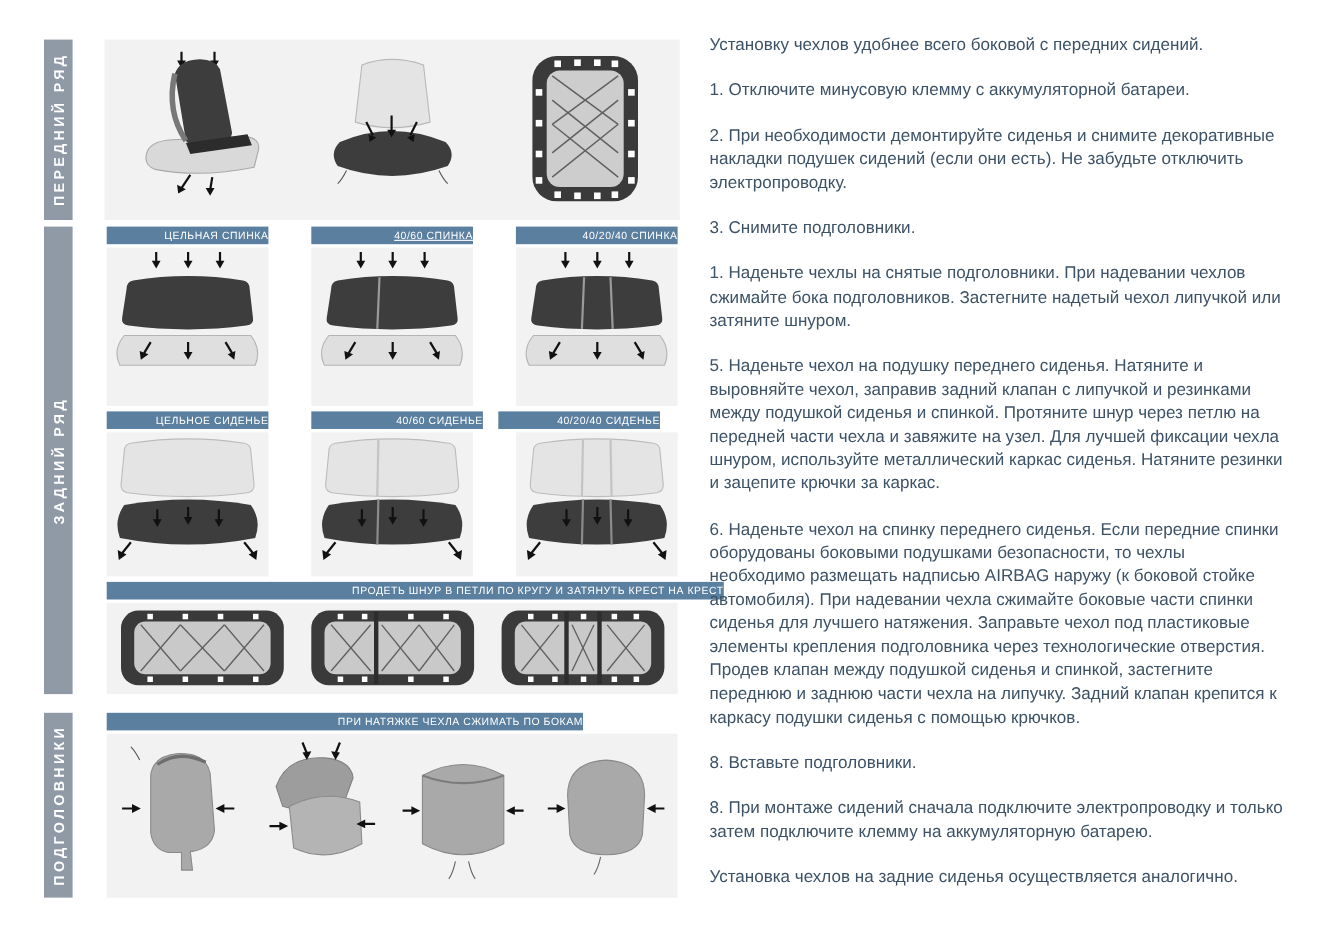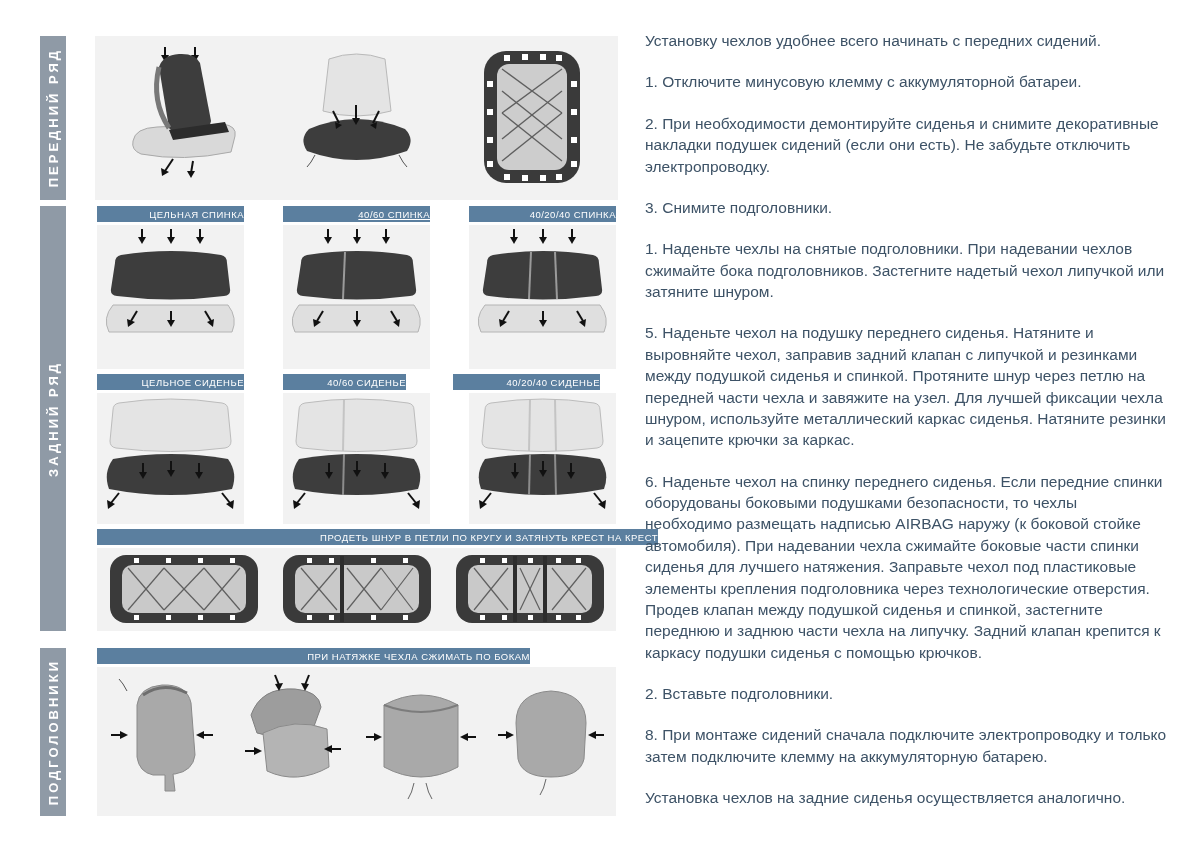--- a/index.html
+++ b/index.html
@@ -194,21 +194,21 @@
         </g>
       <polygon points="30,94 38,97 31,102" fill="#111"></polygon>
         <polygon points="70,95 78,95 74,102" fill="#111"></polygon>
         <polygon points="110,97 117,94 116,102" fill="#111"></polygon>
     </svg>
   </div>
 
   <div class="hlabel" style="left:97px;top:374px;width:147px;">
       <span>ЦЕЛЬНОЕ СИДЕНЬЕ</span>
     </div>
-  <div class="hlabel" style="left:283px;top:374px;width:123px;">
+  <div class="hlabel" style="left:283px;top:374px;width:156px;">
       <span>40/60 СИДЕНЬЕ</span>
     </div>
   <div class="hlabel" style="left:453px;top:374px;width:147px;">
       <span>40/20/40 СИДЕНЬЕ</span>
     </div>
 
   <div class="panel" style="left:97px;top:393px;width:147px;height:131px;">
     <svg width="147" height="131" viewBox="0 0 147 131">
       <path d="M22 10 Q74 2 125 10 Q131 11 131 17 L134 48 Q134 54 128 55 Q74 62 19 55 Q13 54 13 48 L16 17 Q16 11 22 10 Z" fill="#e4e4e4" stroke="#bcbcbc"></path>
       <path d="M16 66 Q74 56 131 66 Q141 80 135 96 Q74 108 12 96 Q6 80 16 66 Z" fill="#3d3d3d"></path>
@@ -401,25 +401,25 @@
           <line x1="6" y1="64" x2="15" y2="64"></line>
           <line x1="112" y1="64" x2="103" y2="64"></line>
         </g>
       <polygon points="14,60 14,68 22,64" fill="#111"></polygon>
       <polygon points="104,60 104,68 96,64" fill="#111"></polygon>
       <path d="M54 108 Q52 118 48 124" stroke="#666" fill="none"></path>
     </svg>
   </div>
 
   <div class="instructions">
-    <p>Установку чехлов удобнее всего начинать с передних сидений.</p>
+    <p>Установку чехлов удобнее всего боковой с передних сидений.</p>
     <p>1. Отключите минусовую клемму с аккумуляторной батареи.</p>
     <p>2. При необходимости демонтируйте сиденья и снимите декоративные накладки подушек сидений (если они есть). Не забудьте отключить электропроводку.</p>
     <p>3. Снимите подголовники.</p>
     <p>1. Наденьте чехлы на снятые подголовники. При надевании чехлов сжимайте бока подголовников. Застегните надетый чехол липучкой или затяните шнуром.</p>
     <p>5. Наденьте чехол на подушку переднего сиденья. Натяните и выровняйте чехол, заправив задний клапан с липучкой и резинками между подушкой сиденья и спинкой. Протяните шнур через петлю на передней части чехла и завяжите на узел. Для лучшей фиксации чехла шнуром, используйте металлический каркас сиденья. Натяните резинки и зацепите крючки за каркас.</p>
     <p>6. Наденьте чехол на спинку переднего сиденья. Если передние спинки оборудованы боковыми подушками безопасности, то чехлы необходимо размещать надписью AIRBAG наружу (к боковой стойке автомобиля). При надевании чехла сжимайте боковые части спинки сиденья для лучшего натяжения. Заправьте чехол под пластиковые элементы крепления подголовника через технологические отверстия. Продев клапан между подушкой сиденья и спинкой, застегните переднюю и заднюю части чехла на липучку. Задний клапан крепится к каркасу подушки сиденья с помощью крючков.</p>
-    <p>2. Вставьте подголовники.</p>
+    <p>8. Вставьте подголовники.</p>
     <p>8. При монтаже сидений сначала подключите электропроводку и только затем подключите клемму на аккумуляторную батарею.</p>
     <p>Установка чехлов на задние сиденья осуществляется аналогично.</p>
   </div>
 
 </div>
 
 </body></html>

